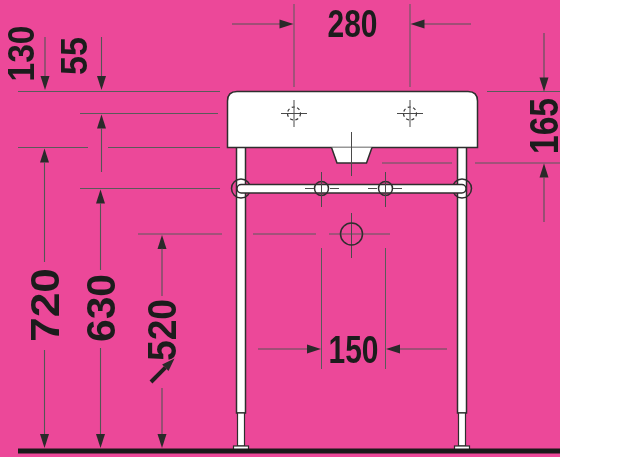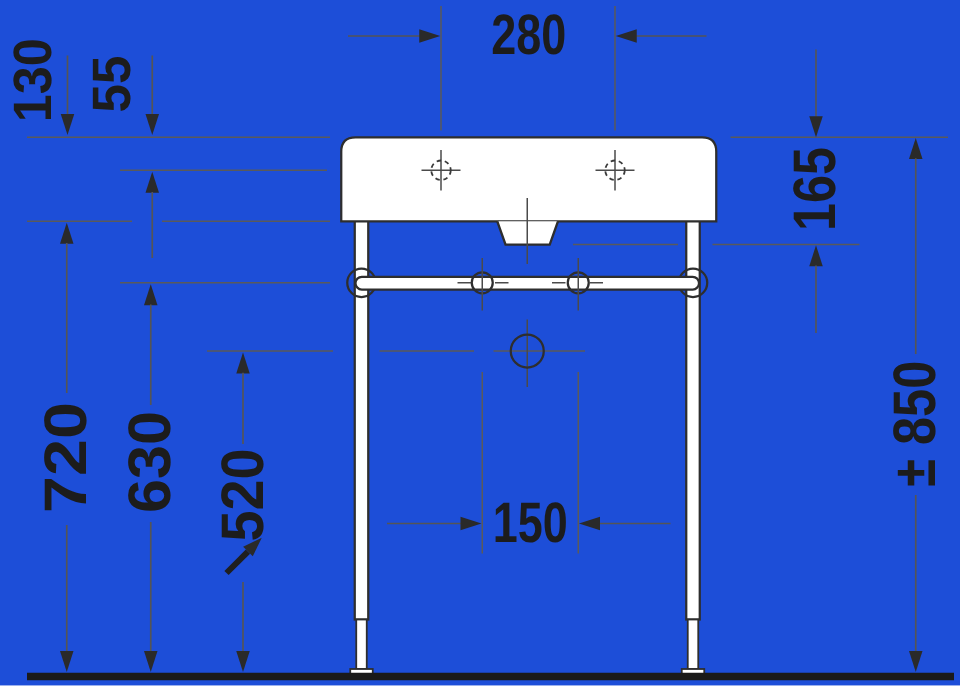--- a/index.html
+++ b/index.html
@@ -1,16 +1,16 @@
 <!DOCTYPE html>
 <html><head>
 <meta charset="utf-8">
 <style>
   html,body{margin:0;padding:0;background:#ffffff;}
-  .stage{position:relative;width:640px;height:457px;background:#1d4ed8;overflow:hidden;
+  .stage{position:relative;width:560px;height:457px;background:#ec4899;overflow:hidden;
          font-family:"Liberation Sans",sans-serif;}
   svg{display:block;}
   .obj       {stroke:#2e2e2e;stroke-width:1.5;fill:none;}
   .obj-fill  {stroke:#2e2e2e;stroke-width:1.5;fill:#ffffff;}
   .thin      {stroke:#2e2e2e;stroke-width:1.2;fill:#ffffff;}
   .dim       {stroke:#555555;stroke-width:1.1;fill:none;}
   .ext       {stroke:#5a5a5a;stroke-width:1;fill:none;}
   .ctr       {stroke:#4a4a4a;stroke-width:1;fill:none;}
   .dash      {stroke:#3a3a3a;stroke-width:1.2;fill:none;stroke-dasharray:3 2.5;}
   .ah        {fill:#2a2a2a;stroke:none;}

